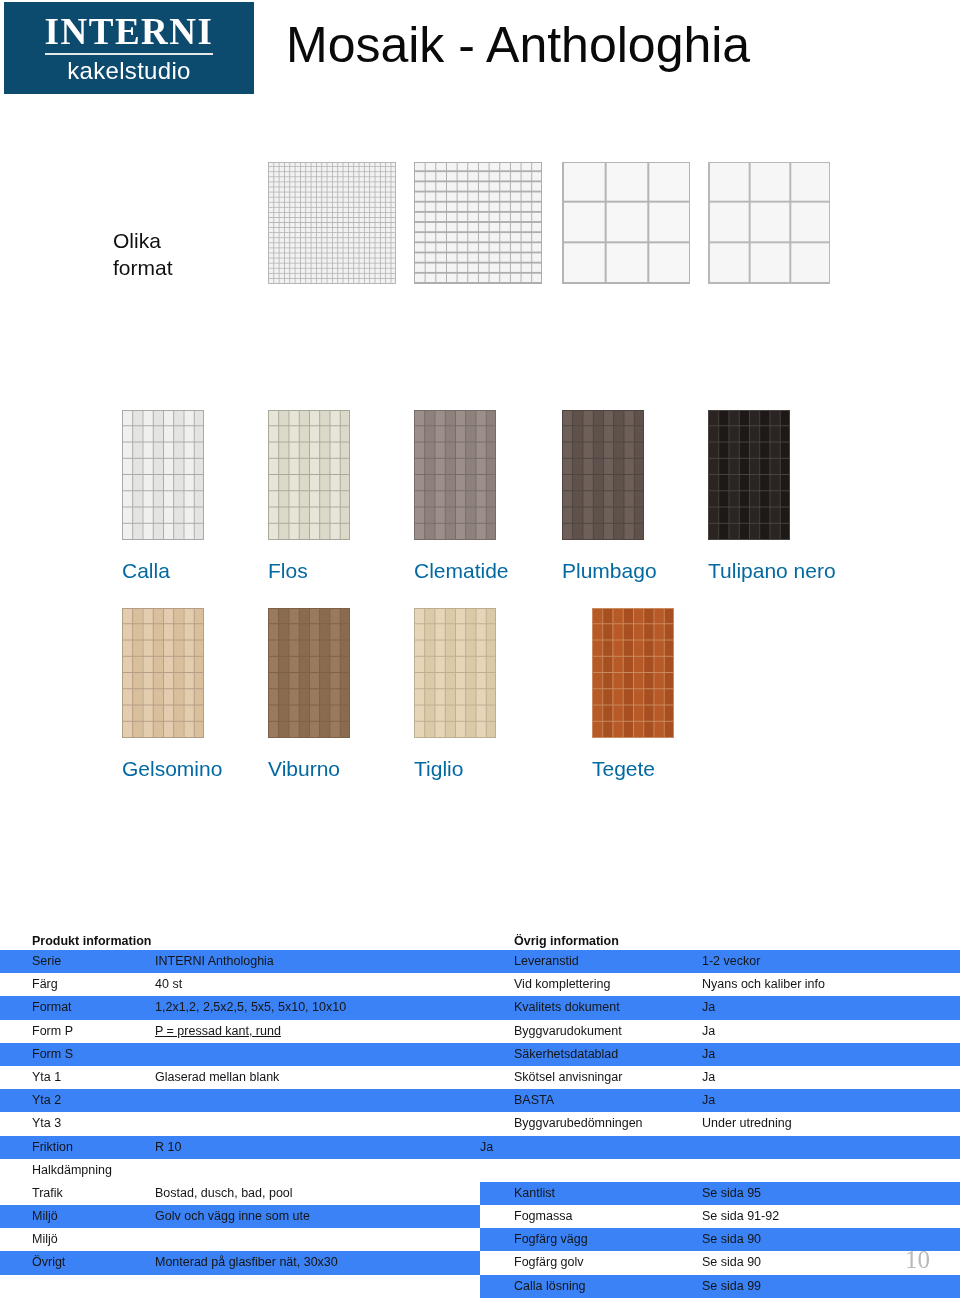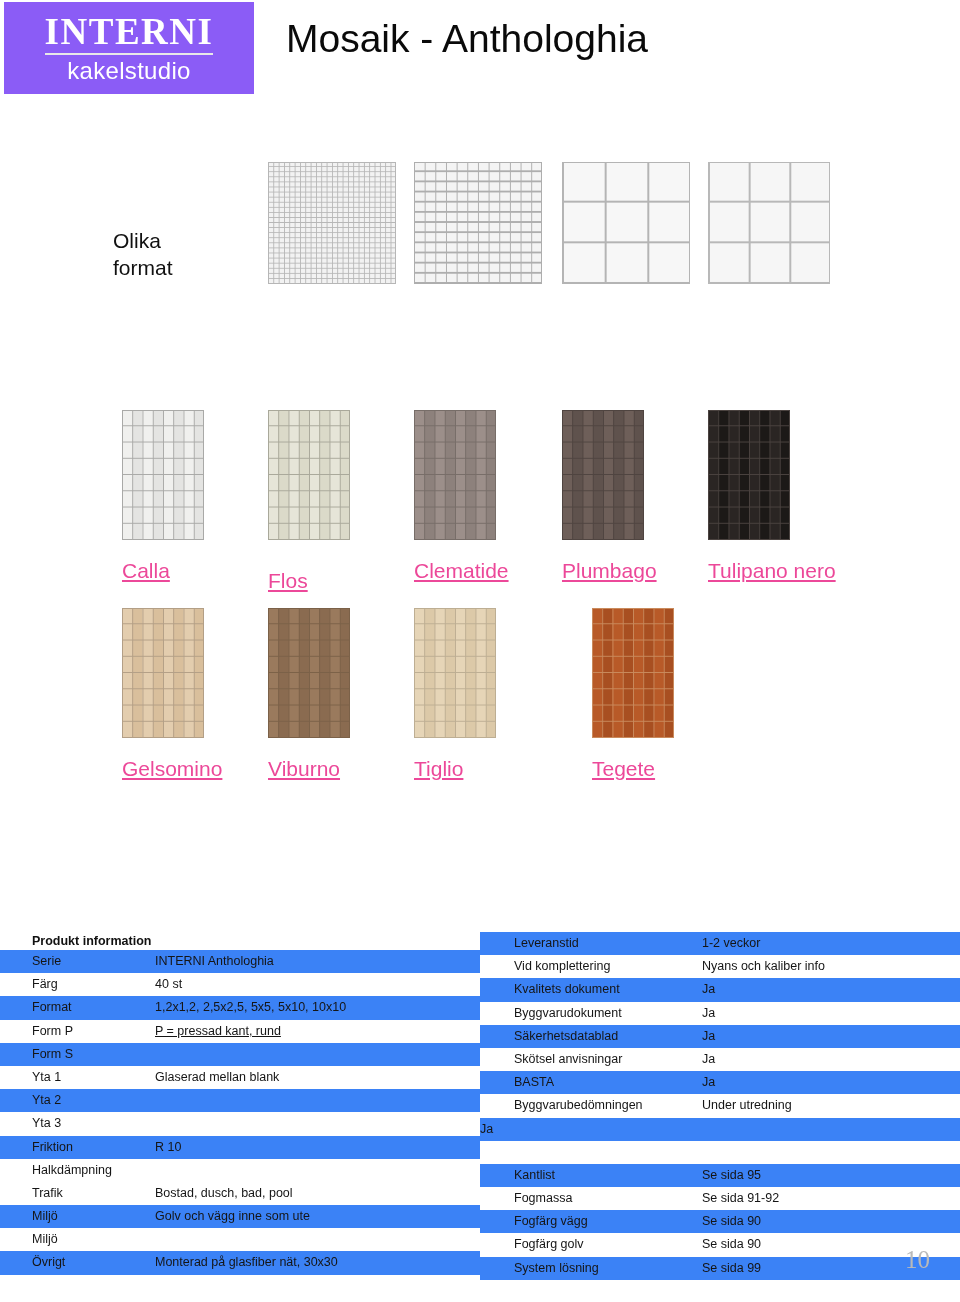--- a/index.html
+++ b/index.html
@@ -24,21 +24,21 @@
     left: 0;
     width: 960px;
     height: 100px;
   }
   #brand-logo {
     position: absolute;
     left: 4px;
     top: 2px;
     width: 250px;
     height: 92px;
-    background: #8b5cf6;
+    background: #0c4a6e;
     display: flex;
     flex-direction: column;
     align-items: center;
     justify-content: center;
   }
   #brand-logo-primary {
     font-family: "Liberation Serif", serif;
     font-weight: bold;
     font-size: 37px;
     letter-spacing: 1.5px;
@@ -52,21 +52,21 @@
     font-family: "Liberation Sans", sans-serif;
     font-size: 24px;
     color: #ffffff;
     line-height: 1;
     letter-spacing: 0.3px;
   }
   #page-title {
     position: absolute;
     left: 286px;
     top: 17px;
-    font-size: 39px;
+    font-size: 50px;
     font-weight: normal;
     letter-spacing: 0px;
     color: #0a0a0a;
     white-space: pre;
     line-height: 1.15;
   }
 
   
   #swatch-area {
     position: absolute;
@@ -101,24 +101,23 @@
   }
   .swatch-img {
     position: relative;
     box-sizing: border-box;
     overflow: hidden;
   }
   .swatch-label {
     position: absolute;
     left: 0;
     font-size: 21px;
-    color: #ec4899;
+    color: #0369a1;
     white-space: nowrap;
     line-height: 1;
-    text-decoration: underline;
   }
 
   
   .mosaic {
     background-repeat: repeat, repeat, no-repeat;
     background-position: 0 0, 0 0, 0 0;
   }
 
   
   #spec-tables {
@@ -215,21 +214,21 @@
       </div>
     </div>
 
   <div class="swatch-row" id="swatch-row-neutral">
       <div class="swatch-cell" style="left: 122px;">
         <div class="swatch-img mosaic" style="width: 82px; height: 130px; background-image: repeating-linear-gradient(90deg, rgb(169, 169, 167) 0px, rgb(169, 169, 167) 1.3325px, transparent 1.3325px, transparent 10.25px), repeating-linear-gradient(0deg, rgb(169, 169, 167) 0px, rgb(169, 169, 167) 1.3325px, transparent 1.3325px, transparent 16.25px), repeating-linear-gradient(90deg, rgb(240, 240, 238) 0px, rgb(240, 240, 238) 10.25px, rgb(228, 228, 226) 10.25px, rgb(228, 228, 226) 20.5px); background-size: 10.25px 16.25px, 10.25px 16.25px, 100% 100%; background-color: rgb(240, 240, 238); box-shadow: rgb(169, 169, 167) 0px 0px 0px 1px inset;"></div>
         <div class="swatch-label" style="top: 150px;">Calla</div>
       </div>
       <div class="swatch-cell" style="left: 268px;">
         <div class="swatch-img mosaic" style="width: 82px; height: 130px; background-image: repeating-linear-gradient(90deg, rgb(169, 168, 154) 0px, rgb(169, 168, 154) 1.3325px, transparent 1.3325px, transparent 10.25px), repeating-linear-gradient(0deg, rgb(169, 168, 154) 0px, rgb(169, 168, 154) 1.3325px, transparent 1.3325px, transparent 16.25px), repeating-linear-gradient(90deg, rgb(230, 229, 216) 0px, rgb(230, 229, 216) 10.25px, rgb(219, 218, 201) 10.25px, rgb(219, 218, 201) 20.5px); background-size: 10.25px 16.25px, 10.25px 16.25px, 100% 100%; background-color: rgb(230, 229, 216); box-shadow: rgb(169, 168, 154) 0px 0px 0px 1px inset;"></div>
-        <div class="swatch-label" style="top: 160px;">Flos</div>
+        <div class="swatch-label" style="top: 150px;">Flos</div>
       </div>
       <div class="swatch-cell" style="left: 414px;">
         <div class="swatch-img mosaic" style="width: 82px; height: 130px; background-image: repeating-linear-gradient(90deg, rgb(119, 109, 104) 0px, rgb(119, 109, 104) 1.3325px, transparent 1.3325px, transparent 10.25px), repeating-linear-gradient(0deg, rgb(119, 109, 104) 0px, rgb(119, 109, 104) 1.3325px, transparent 1.3325px, transparent 16.25px), repeating-linear-gradient(90deg, rgb(156, 143, 138) 0px, rgb(156, 143, 138) 10.25px, rgb(141, 129, 124) 10.25px, rgb(141, 129, 124) 20.5px); background-size: 10.25px 16.25px, 10.25px 16.25px, 100% 100%; background-color: rgb(156, 143, 138); box-shadow: rgb(119, 109, 104) 0px 0px 0px 1px inset;"></div>
         <div class="swatch-label" style="top: 150px;">Clematide</div>
       </div>
       <div class="swatch-cell" style="left: 562px; border-radius: 11px;">
         <div class="swatch-img mosaic" style="width: 82px; height: 130px; background-image: repeating-linear-gradient(90deg, rgb(79, 68, 64) 0px, rgb(79, 68, 64) 1.3325px, transparent 1.3325px, transparent 10.25px), repeating-linear-gradient(0deg, rgb(79, 68, 64) 0px, rgb(79, 68, 64) 1.3325px, transparent 1.3325px, transparent 16.25px), repeating-linear-gradient(90deg, rgb(110, 95, 89) 0px, rgb(110, 95, 89) 10.25px, rgb(95, 82, 77) 10.25px, rgb(95, 82, 77) 20.5px); background-size: 10.25px 16.25px, 10.25px 16.25px, 100% 100%; background-color: rgb(110, 95, 89); box-shadow: rgb(79, 68, 64) 0px 0px 0px 1px inset;"></div>
         <div class="swatch-label" style="top: 150px;">Plumbago</div>
       </div>
       <div class="swatch-cell" style="left: 708px;">
@@ -317,20 +316,21 @@
           <div class="spec-val"></div>
         </div>
         <div class="spec-row zebra">
           <div class="spec-key">Övrigt</div>
           <div class="spec-val">Monterad på glasfiber nät, 30x30</div>
         </div>
       </div>
   </div>
 
   <div class="spec-table" id="spec-table-other">
+    <div class="spec-heading">Övrig information</div>
     <div id="other-rows">
         <div class="spec-row zebra">
           <div class="spec-key">Leveranstid</div>
           <div class="spec-val">1-2 veckor</div>
         </div>
         <div class="spec-row plain">
           <div class="spec-key">Vid  komplettering</div>
           <div class="spec-val">Nyans och kaliber info</div>
         </div>
         <div class="spec-row zebra">
@@ -374,21 +374,21 @@
         </div>
         <div class="spec-row zebra">
           <div class="spec-key">Fogfärg vägg</div>
           <div class="spec-val">Se sida 90</div>
         </div>
         <div class="spec-row plain">
           <div class="spec-key">Fogfärg golv</div>
           <div class="spec-val">Se sida 90</div>
         </div>
         <div class="spec-row zebra">
-          <div class="spec-key">System lösning</div>
+          <div class="spec-key">Calla lösning</div>
           <div class="spec-val">Se sida 99</div>
         </div>
       </div>
   </div>
 
 </div>
 
 <div id="page-number">10</div>
 
 </body></html>

